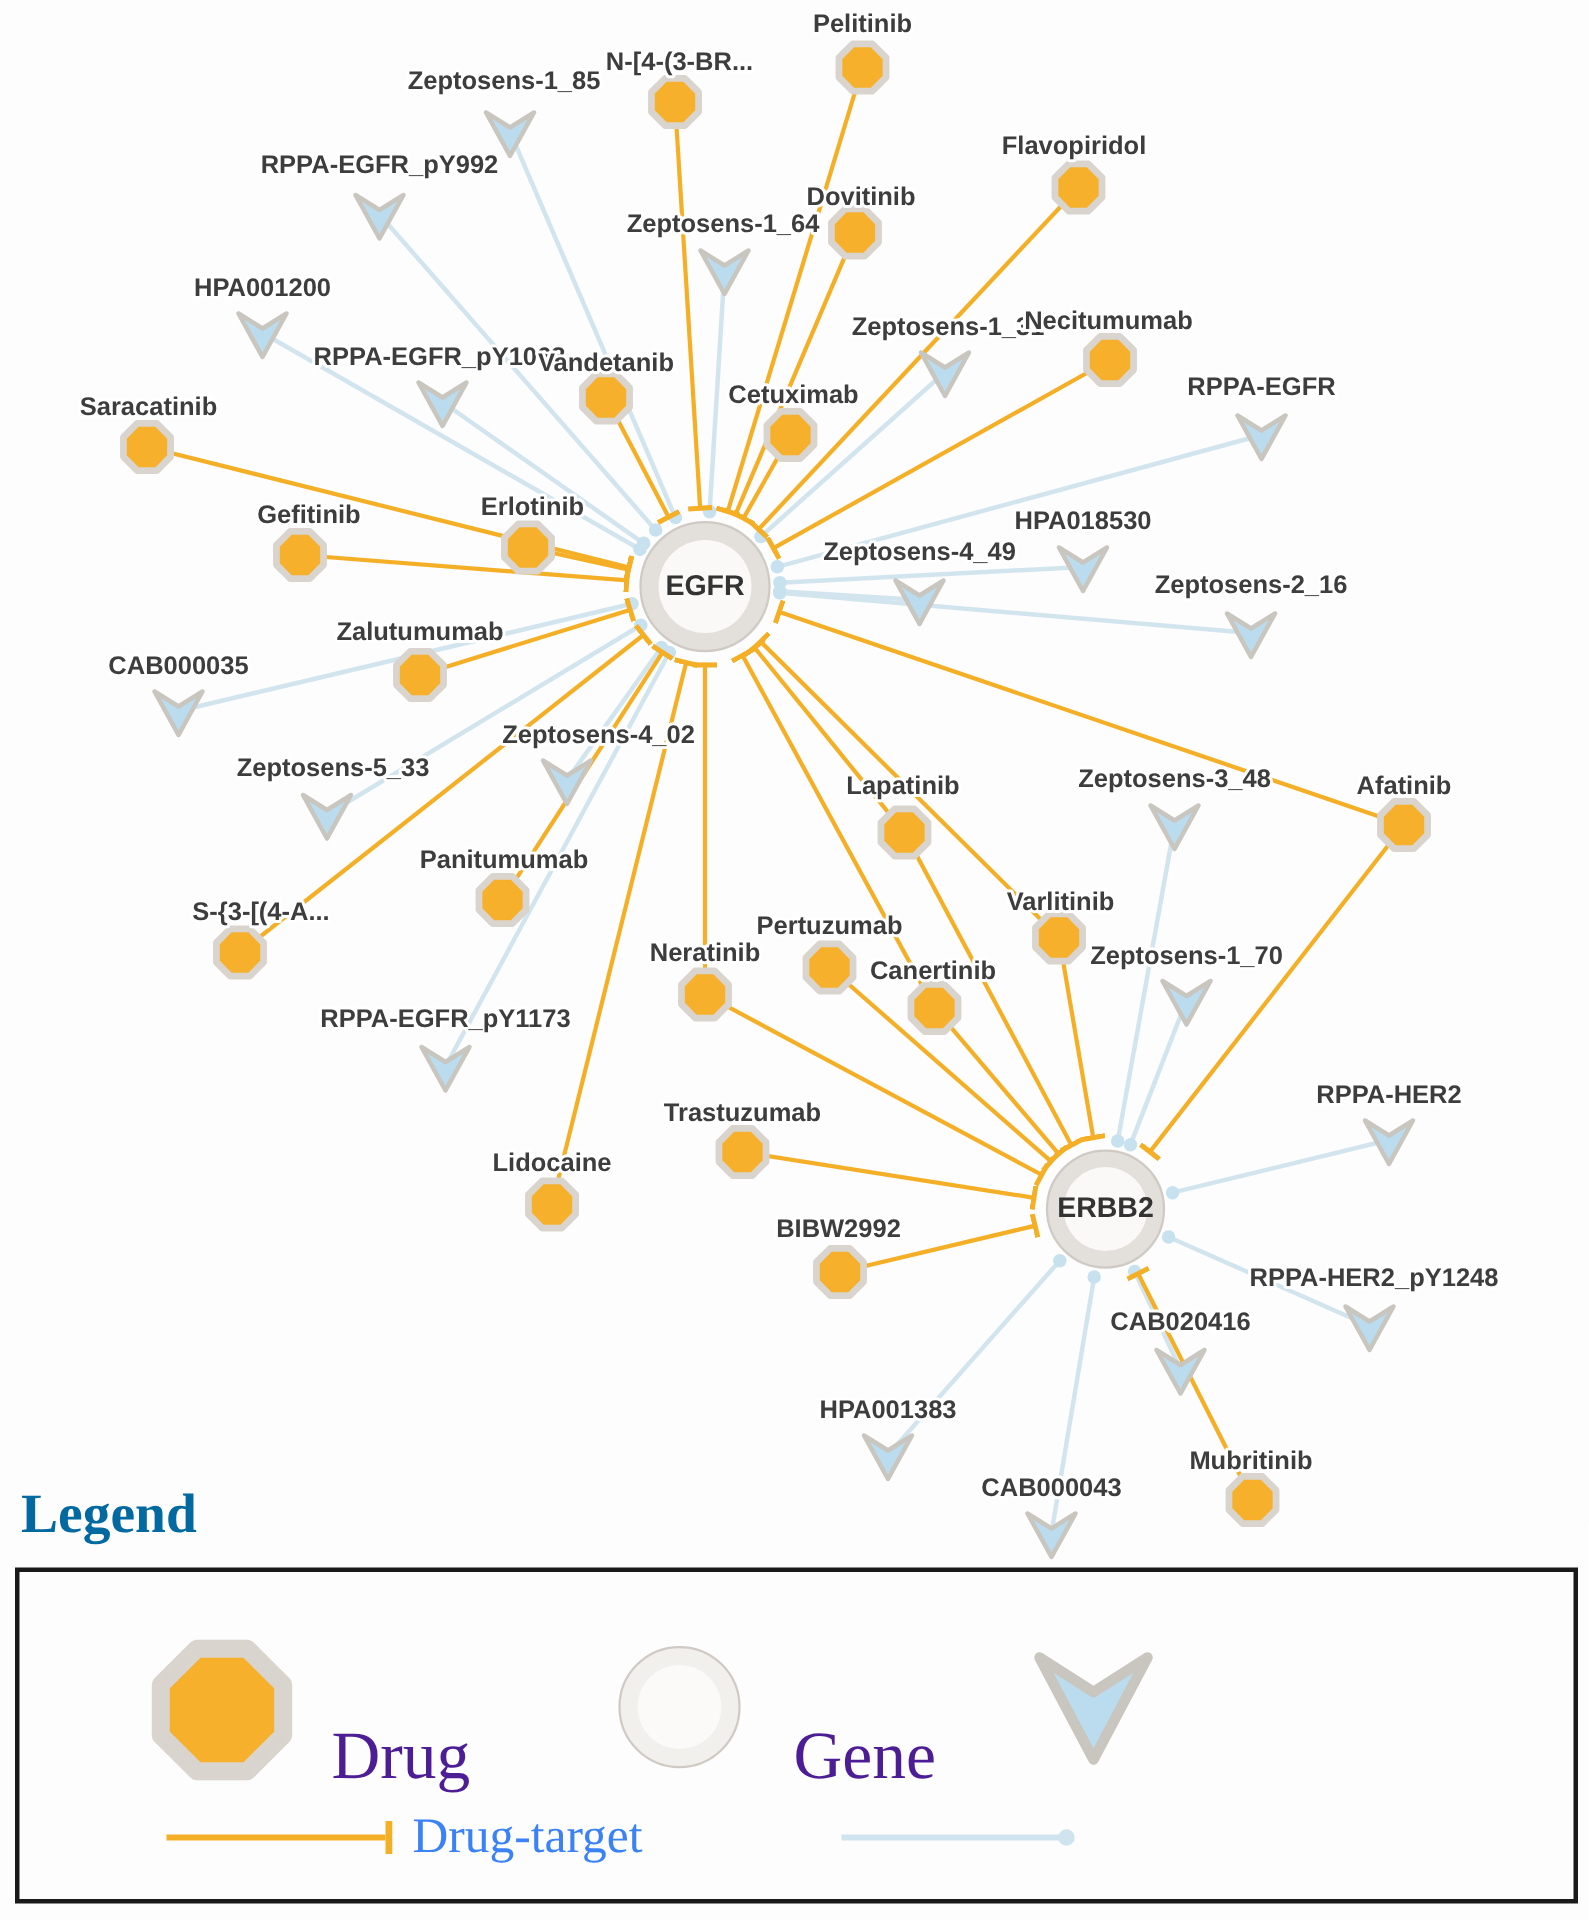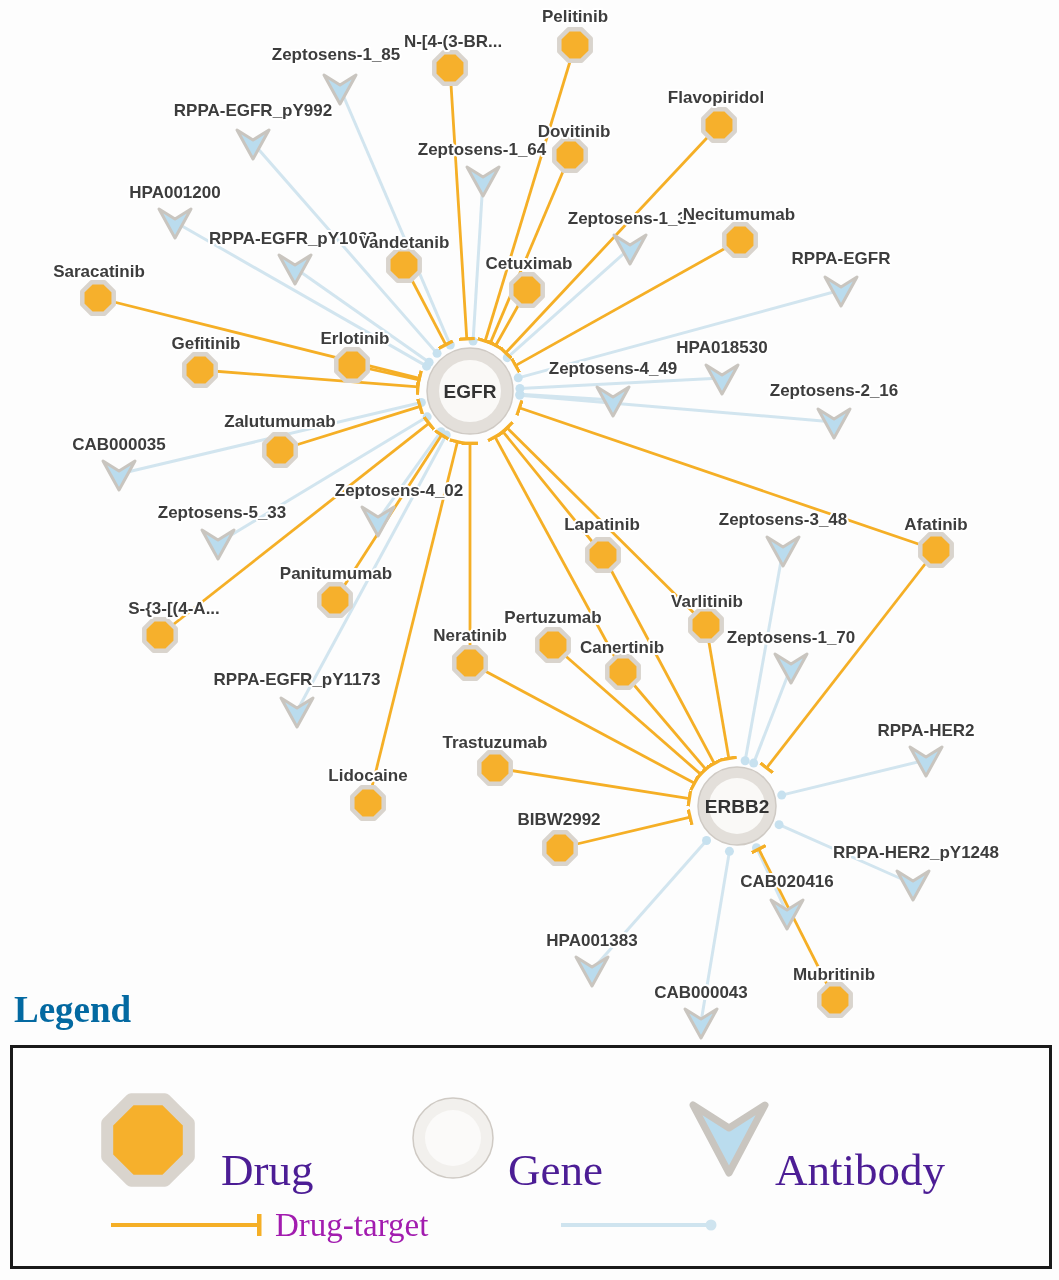--- a/index.html
+++ b/index.html
@@ -31,28 +31,28 @@
   }
   .licon { position:absolute; }
   .i-drug { left:77px; top:34px; }
   .i-gene { left:388px; top:38px; }
   .i-antibody { left:668px; top:47px; }
   .llabel {
     position:absolute; transform:translateY(-50%); top:92px;
     font-family:"Liberation Serif", serif; font-size:45px; color:#4c1d95; white-space:nowrap;margin-top:30px;
   }
   .l-drug { left:208px; }
-  .l-gene { left:495px; }
+  .l-gene { left:516px; }
   .l-antibody { left:762px; }
   .ledge { position:absolute; top:162px; }
   .e-drug { left:96px; }
   .e-ab { left:546px; }
   .llabel2 {
     position:absolute; transform:translateY(-50%); top:177px;
-    font-family:"Liberation Serif", serif; font-size:33px; color:#a21caf; white-space:nowrap;
+    font-family:"Liberation Serif", serif; font-size:33px; color:#3b82f6; white-space:nowrap;
   }
   .l-drugtarget { left:262px; }
   .l-abtarget { left:712px; }
 </style>
 </head>
 <body>
 
 <div class="page">
 
   <svg class="net" id="net" width="1059" height="1040" viewBox="0 0 1059 1040">
@@ -234,21 +234,20 @@
 
     <svg class="licon i-gene" width="104" height="104" viewBox="-52 -52 104 104">
       <circle cx="0" cy="0" r="40" fill="#F2F0ED" stroke="#CFCAC4" stroke-width="1.5"></circle>
       <circle cx="0" cy="0" r="28" fill="#FBFAF9"></circle>
     </svg>
     <div class="llabel l-gene">Gene</div>
 
     <svg class="licon i-antibody" width="96" height="86" viewBox="-48 -40 96 86">
       <path d="M -36,-30 L 0,38 L 36,-30 L 0,-7 Z" fill="#BADCEE" stroke="#C9C5BF" stroke-width="7" stroke-linejoin="round"></path>
     </svg>
-    <div class="llabel l-antibody">Antibody</div>
 
     <svg class="ledge e-drug" width="164" height="30">
       <line x1="2" y1="15" x2="148" y2="15" stroke="#F5AF26" stroke-width="4"></line>
       <rect x="148" y="4" width="4.5" height="22" fill="#F5AF26"></rect>
     </svg>
     <div class="llabel2 l-drugtarget">Drug-target</div>
 
     <svg class="ledge e-ab" width="164" height="30">
       <line x1="2" y1="15" x2="148" y2="15" stroke="#CFE4EF" stroke-width="4"></line>
       <circle cx="152" cy="15" r="5.5" fill="#CFE4EF"></circle>

